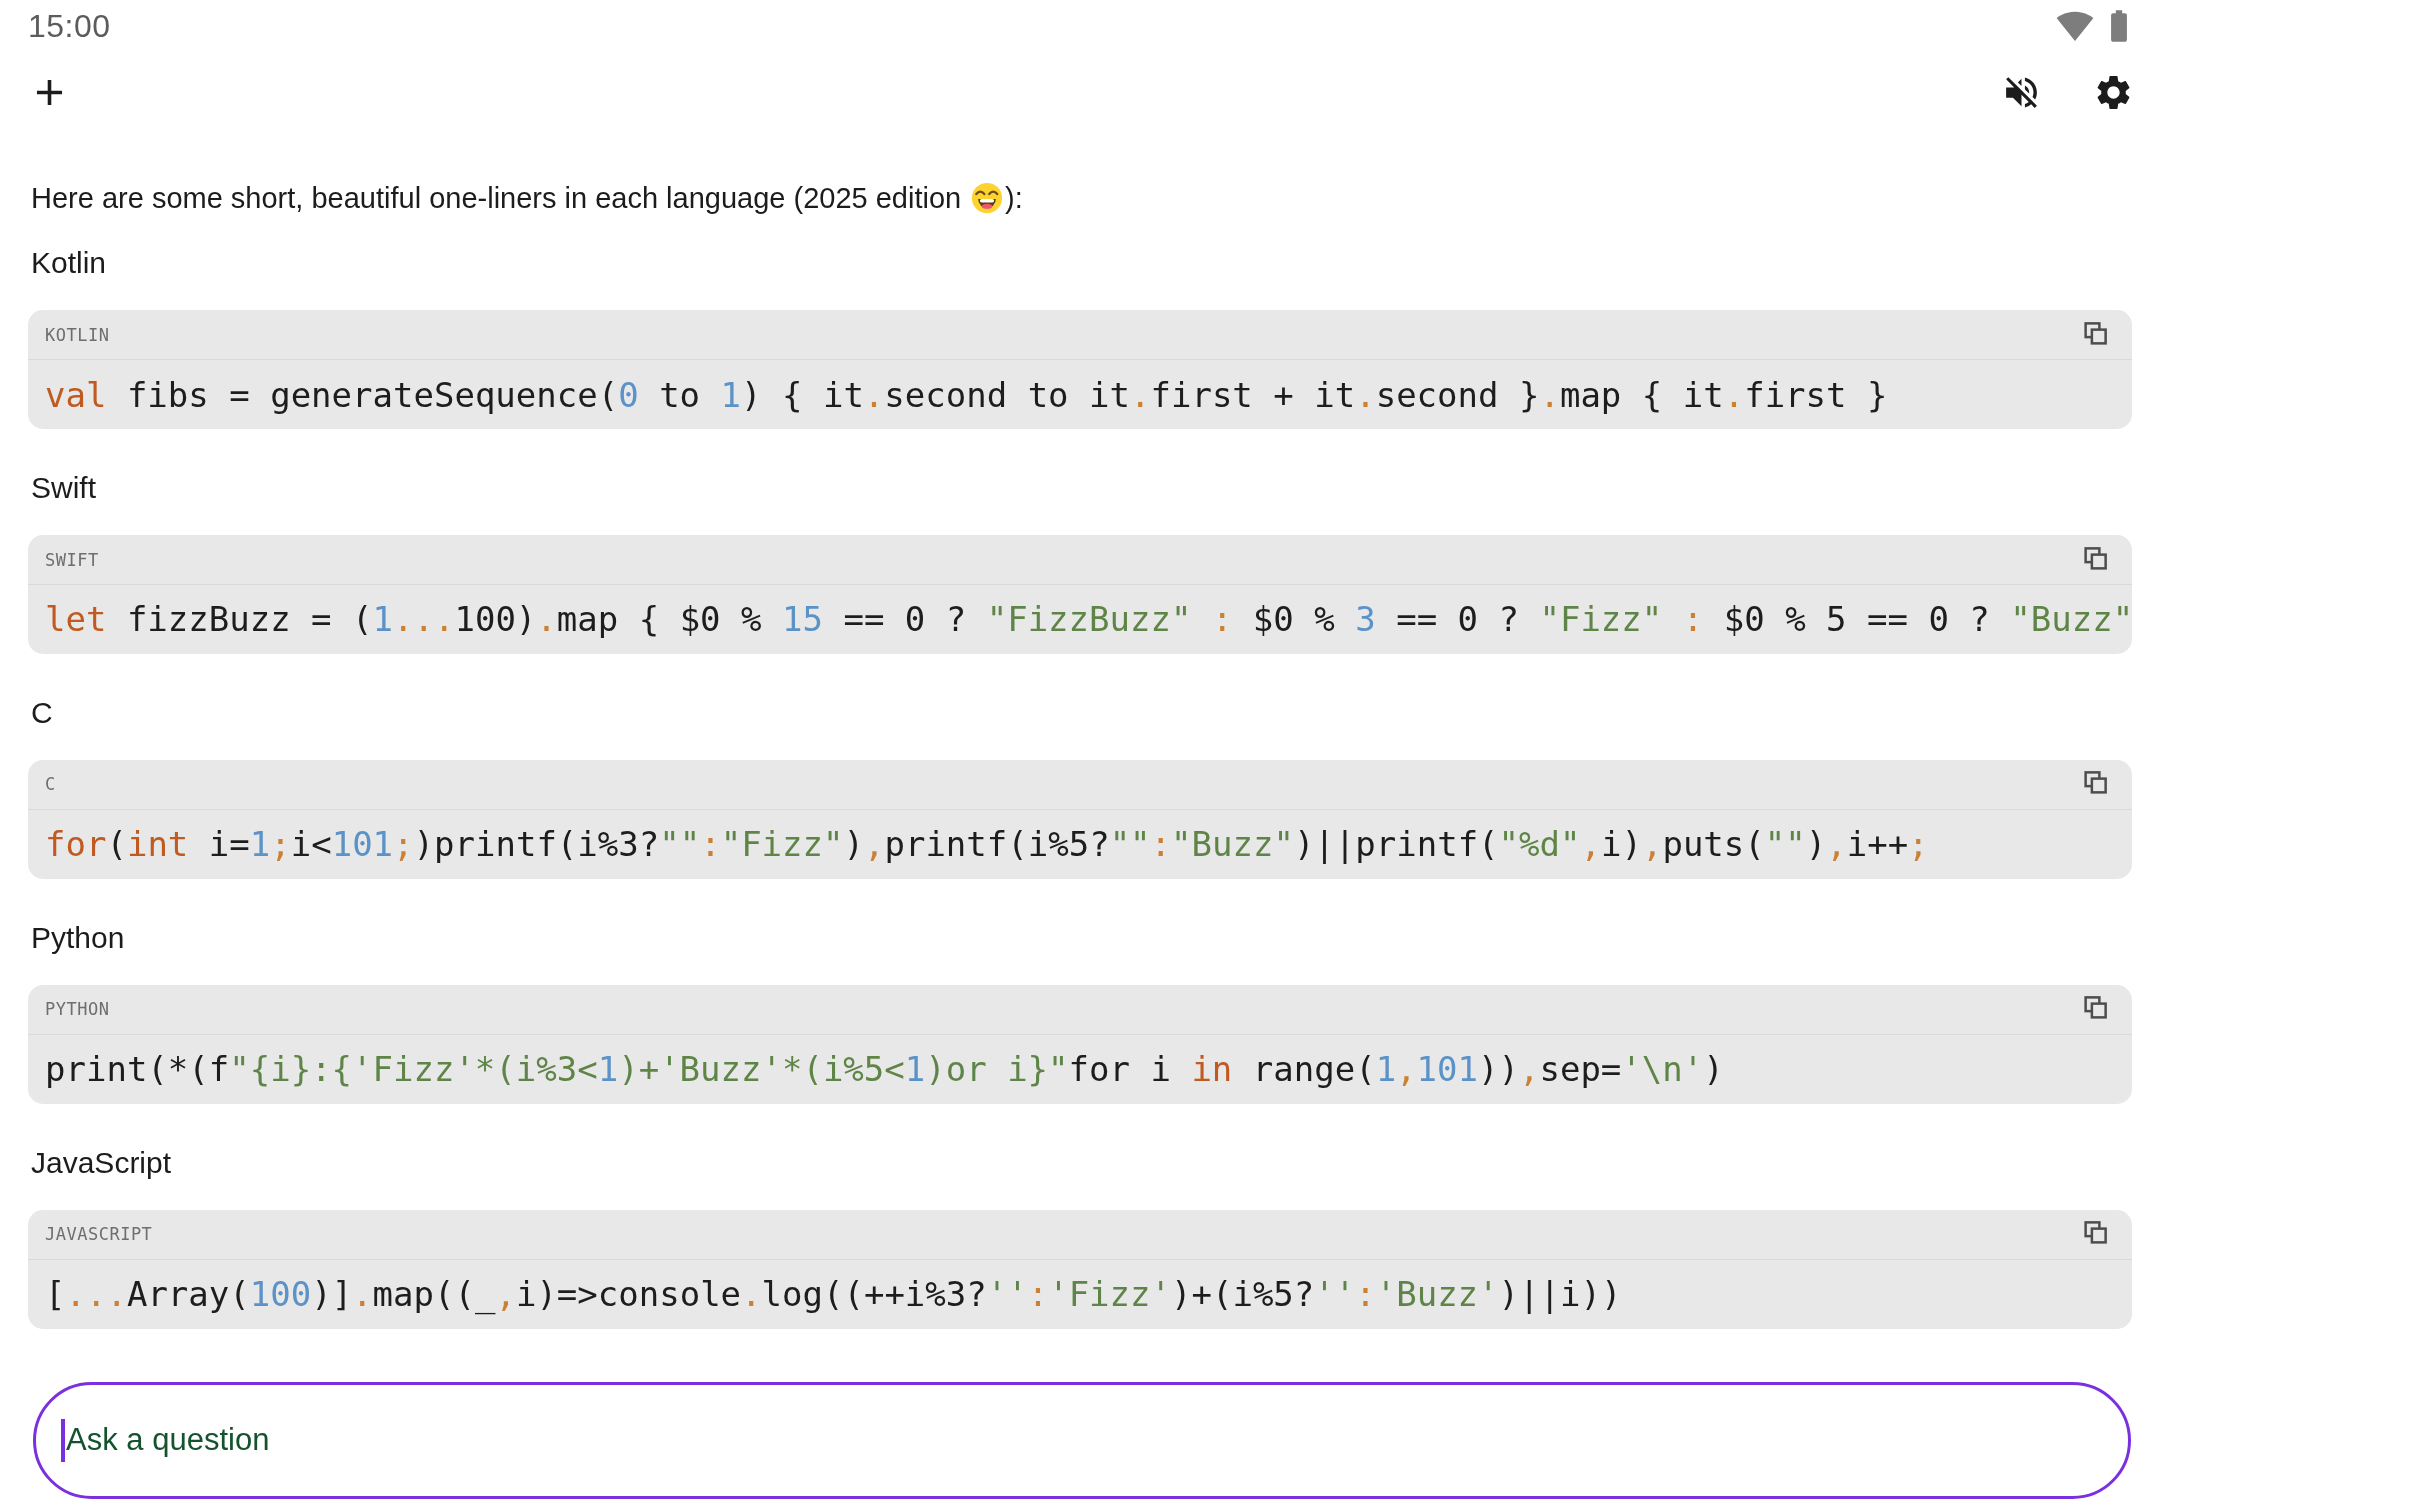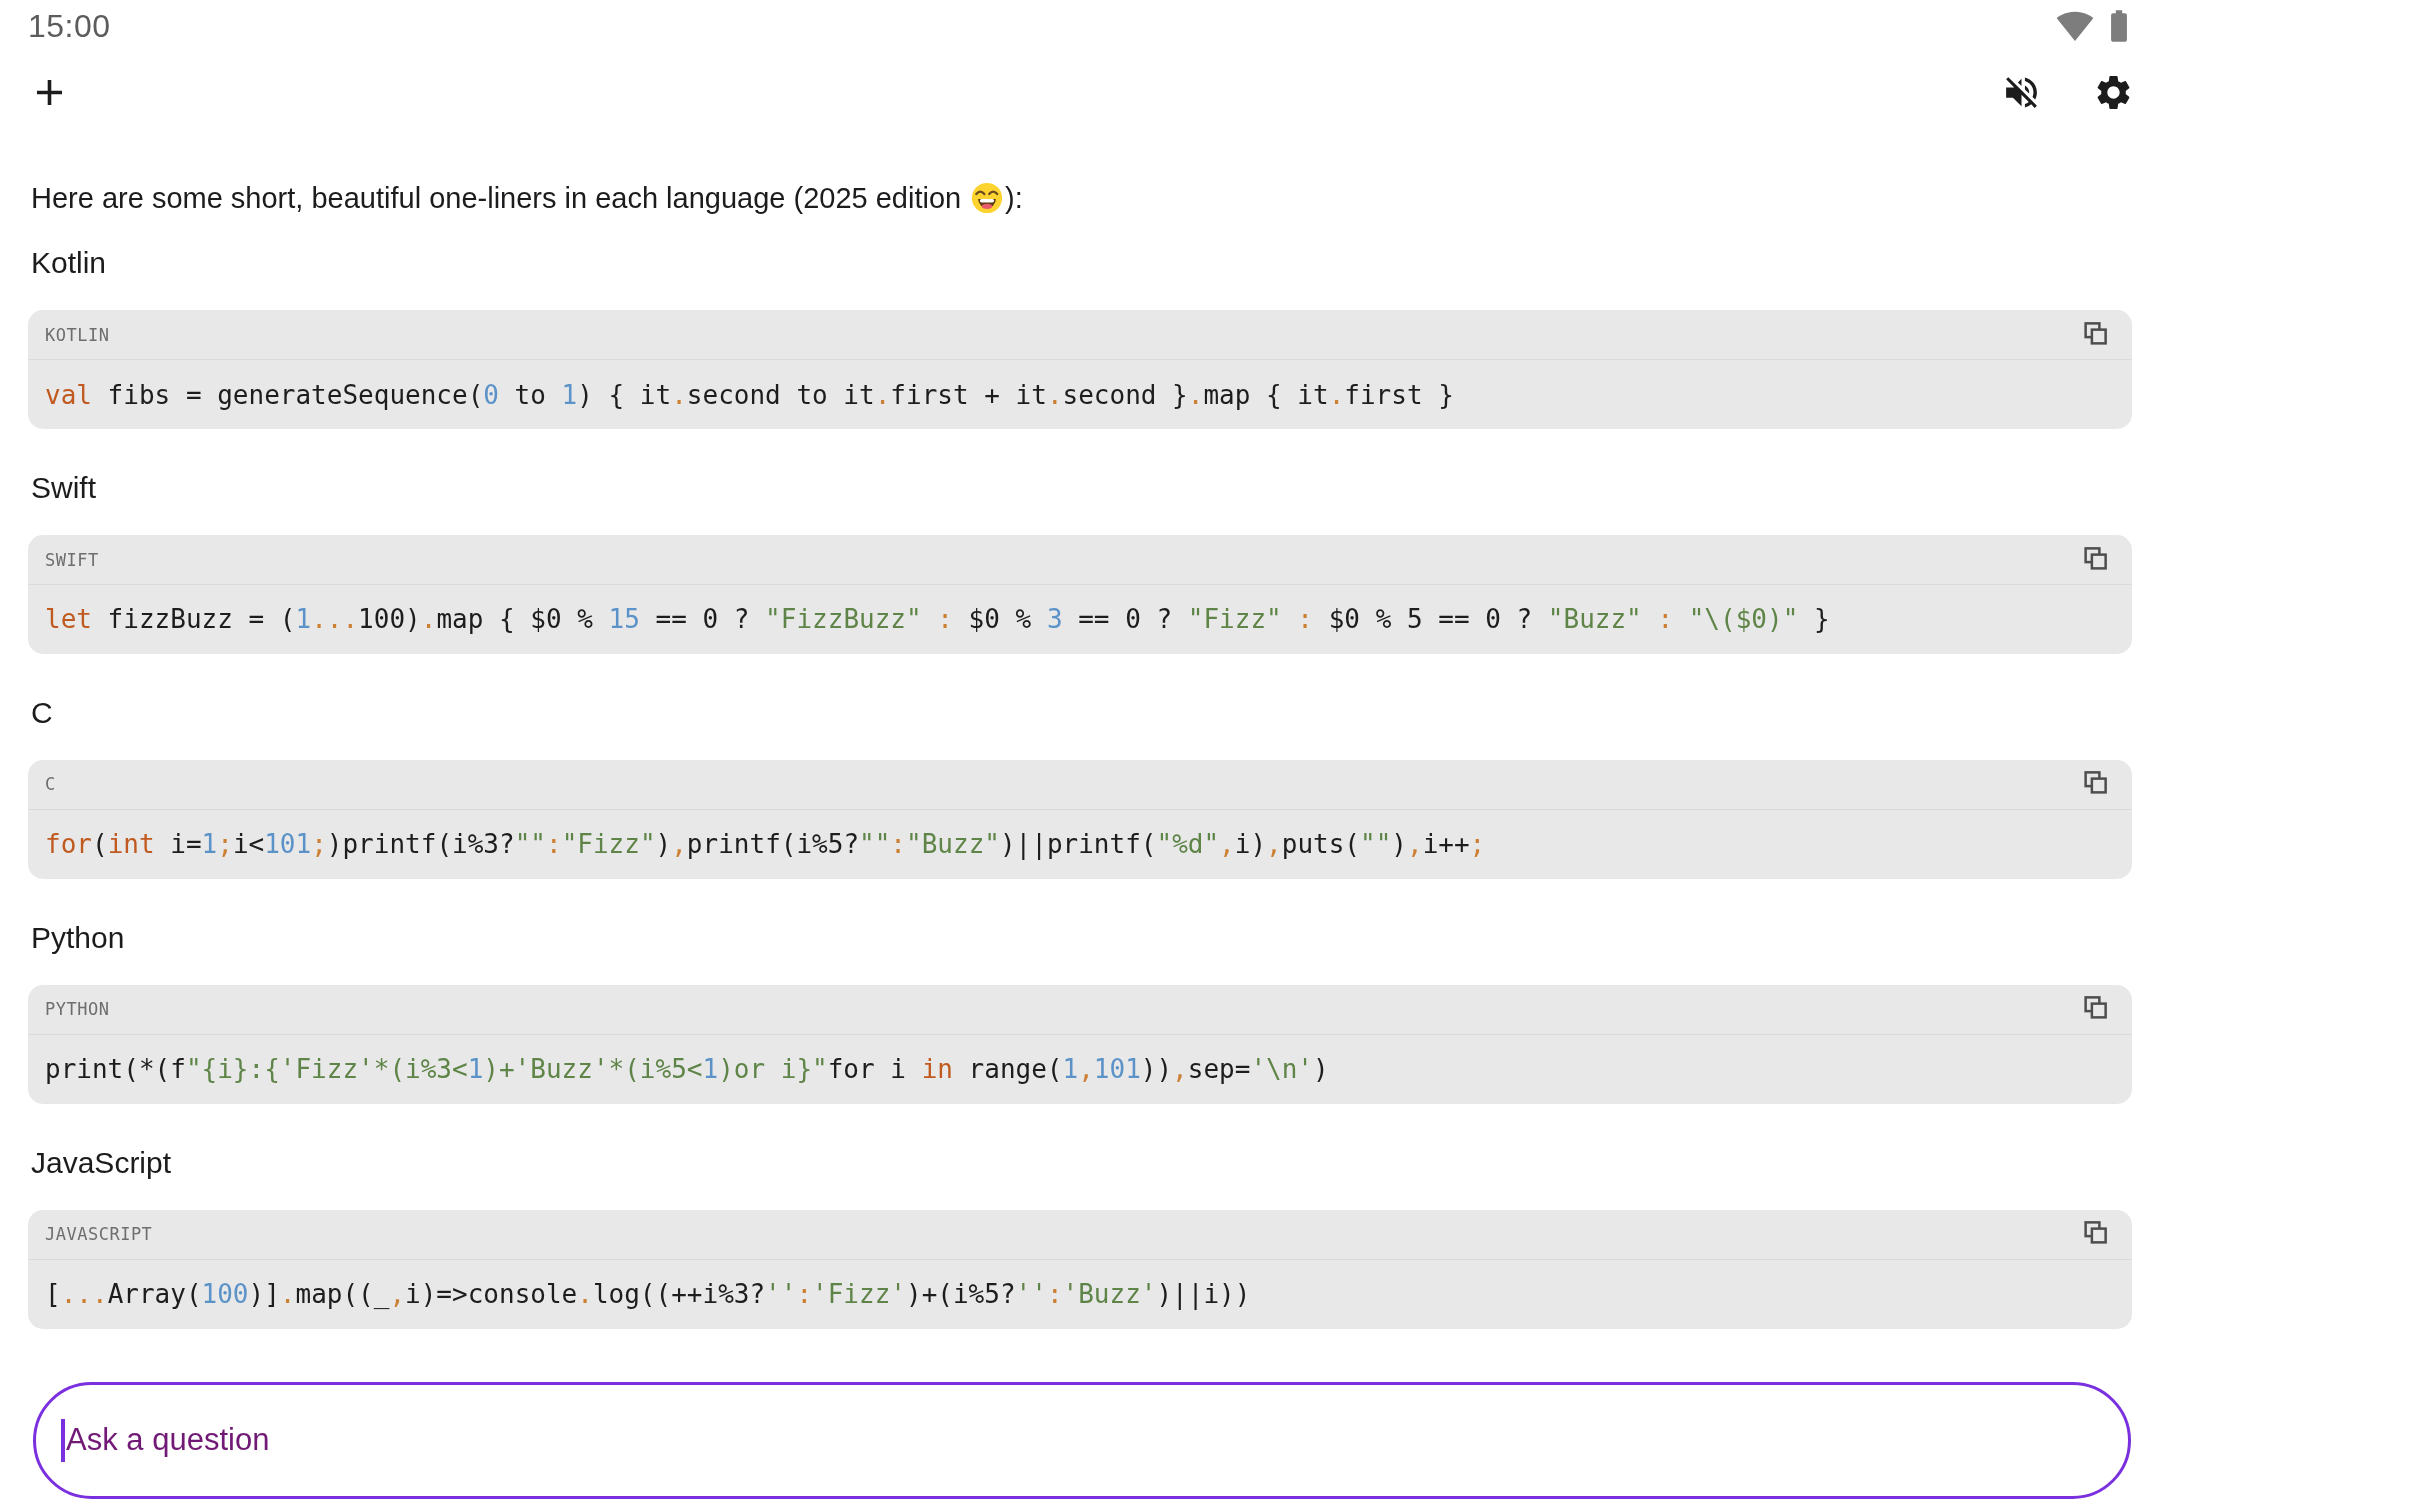--- a/index.html
+++ b/index.html
@@ -25,33 +25,33 @@
   .lang-section:first-child .lang-heading{margin-top:21px;}
 
   .code-block{margin:28px 30px 0 28px;background:#e8e8e8;border-radius:15px;overflow:hidden;}
   .code-header{position:relative;height:49px;display:flex;align-items:center;}
   .lang-label{font-family:"DejaVu Sans Mono", monospace;font-size:17px;color:#6e6e6e;
               padding-left:17px;letter-spacing:0.5px;}
   .copy-btn{position:absolute;right:21px;top:8.5px;width:32px;height:32px;
             background:none;border:none;padding:0;cursor:pointer;}
   .code-divider{height:0.9px;background:#dadada;}
   .code-body{height:69px;display:flex;align-items:center;overflow:hidden;}
-  .code-line{font-family:"DejaVu Sans Mono", monospace;font-size:26px;color:#1d1d1d;
+  .code-line{font-family:"DejaVu Sans Mono", monospace;font-size:34px;color:#1d1d1d;
              white-space:pre;padding-left:17px;}
   .tk-k{color:#c05a20;}   
   .tk-o{color:#cc8033;}   
   .tk-n{color:#5b92c8;}   
   .tk-s{color:#5e8547;}   
 
   
   .composer{margin:53px 31px 0 33px;}
   .input-pill{height:111px;border:3.8px solid #7b30e0;border-radius:59px;
               display:flex;align-items:center;padding-left:25.4px;cursor:text;background:#fff;}
   .caret{width:3.8px;height:43px;background:#7b30e0;margin-right:0.9px;}
-  .input-text{font-size:31px;color:#701a75;}
+  .input-text{font-size:31px;color:#14532d;}
 </style>
 </head>
 <body>
 
 <div class="app">
 
   <div class="status-bar">
     <span class="status-time">15:00</span>
     <div class="status-icons">
       <span>

